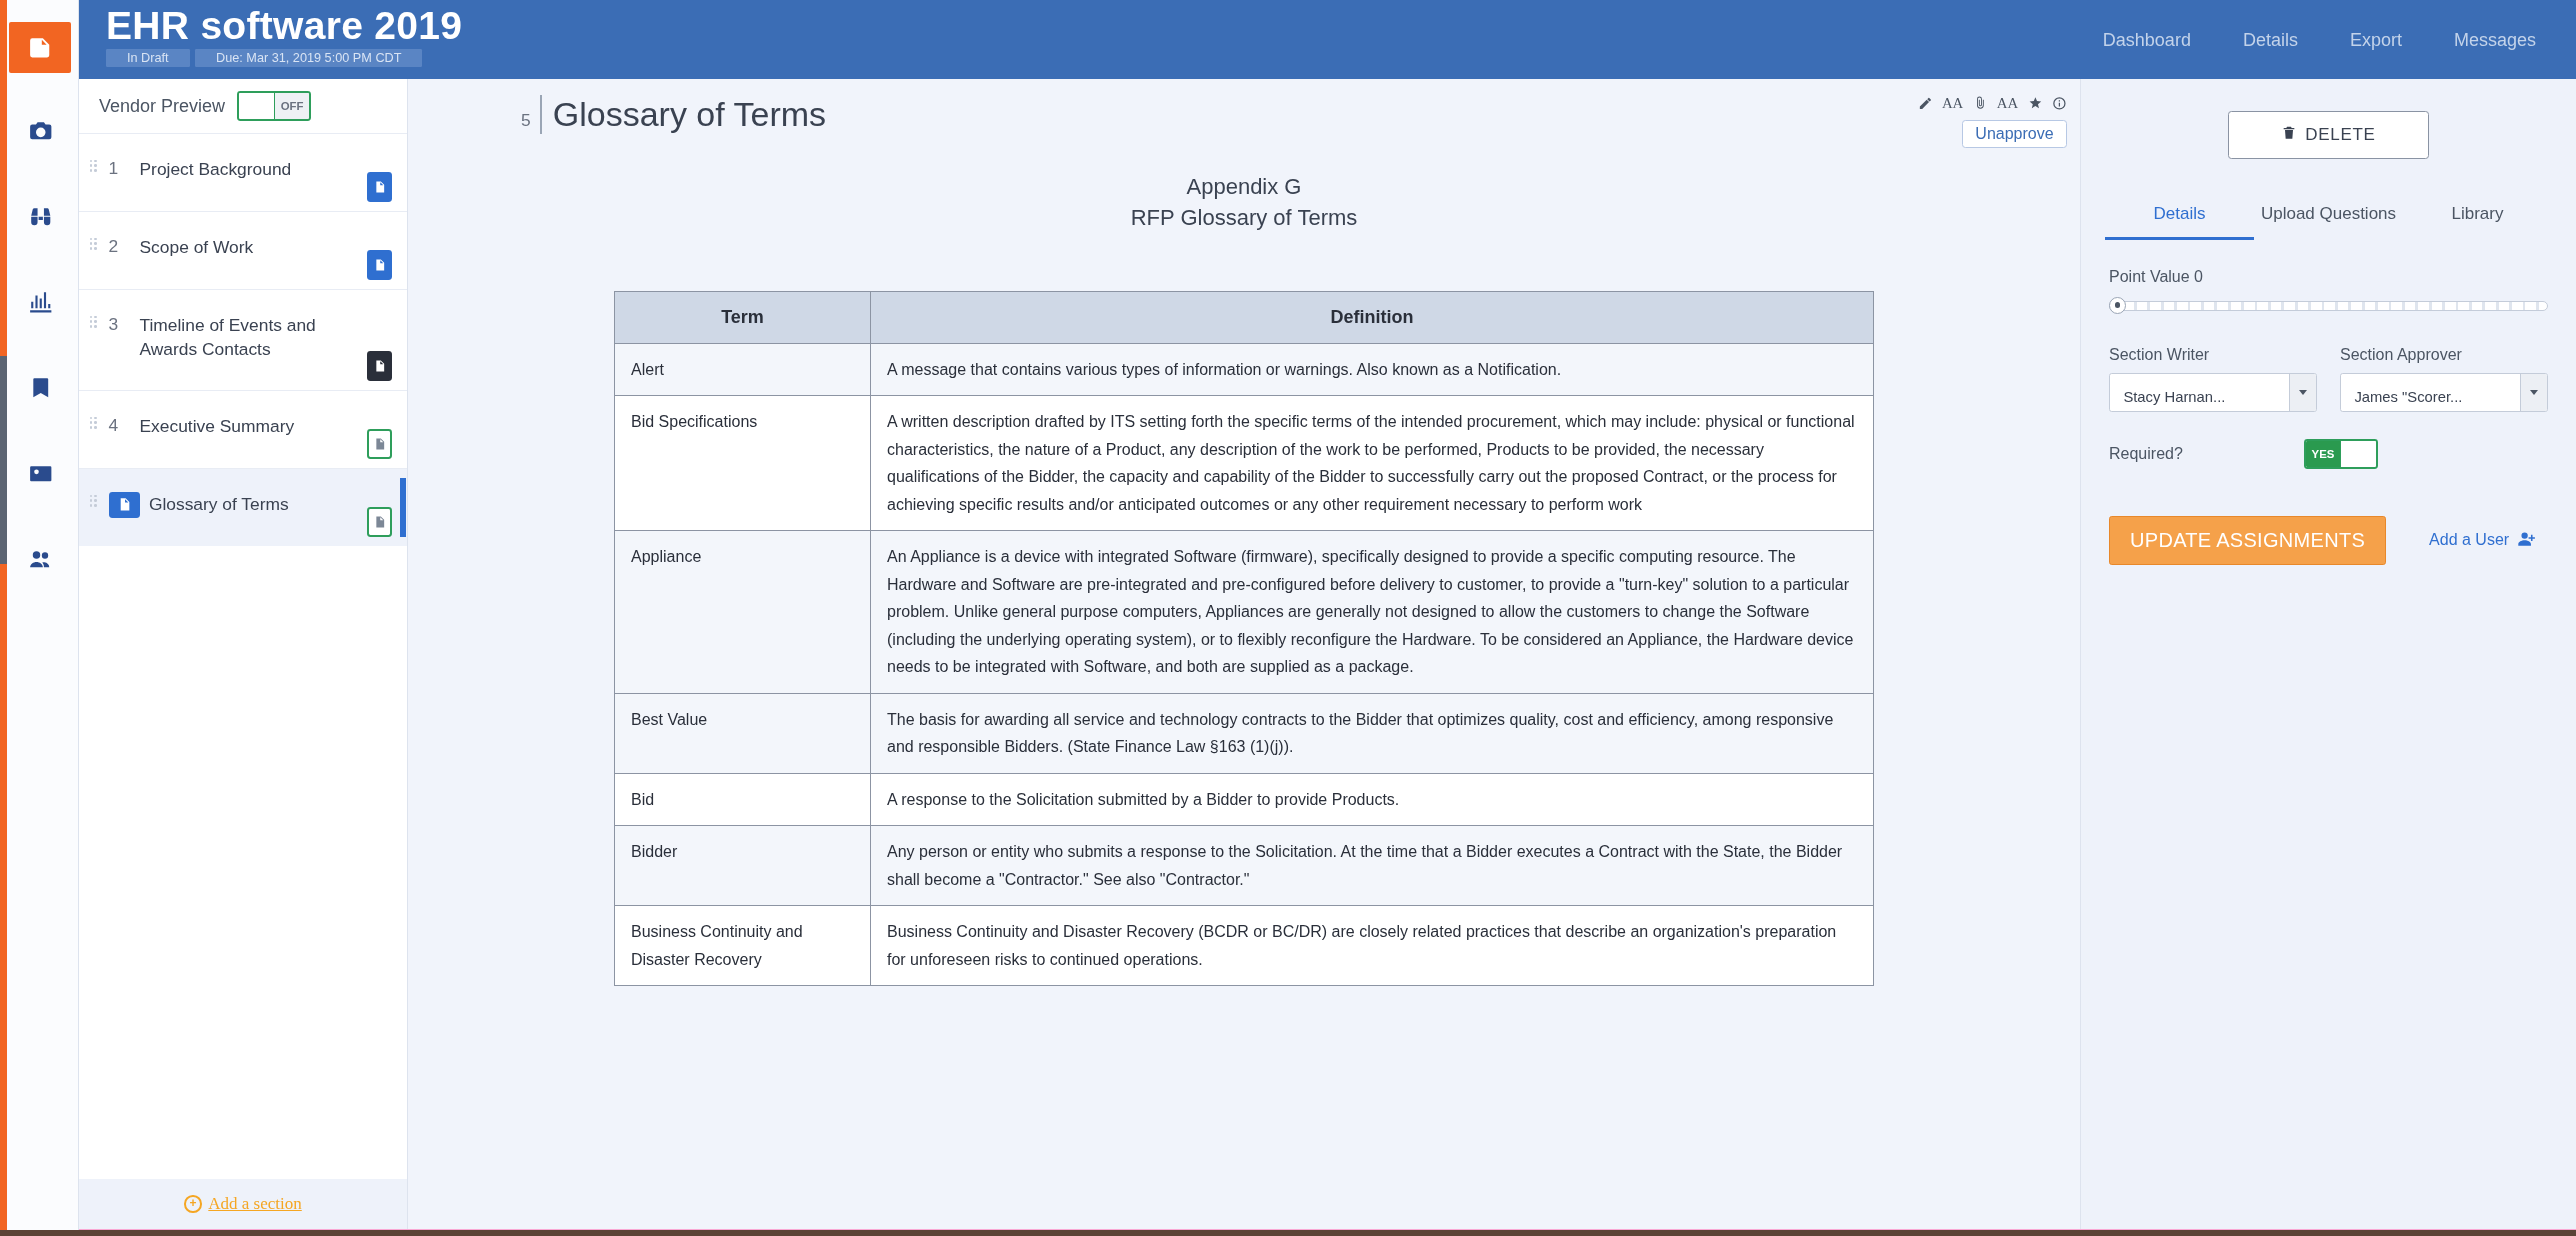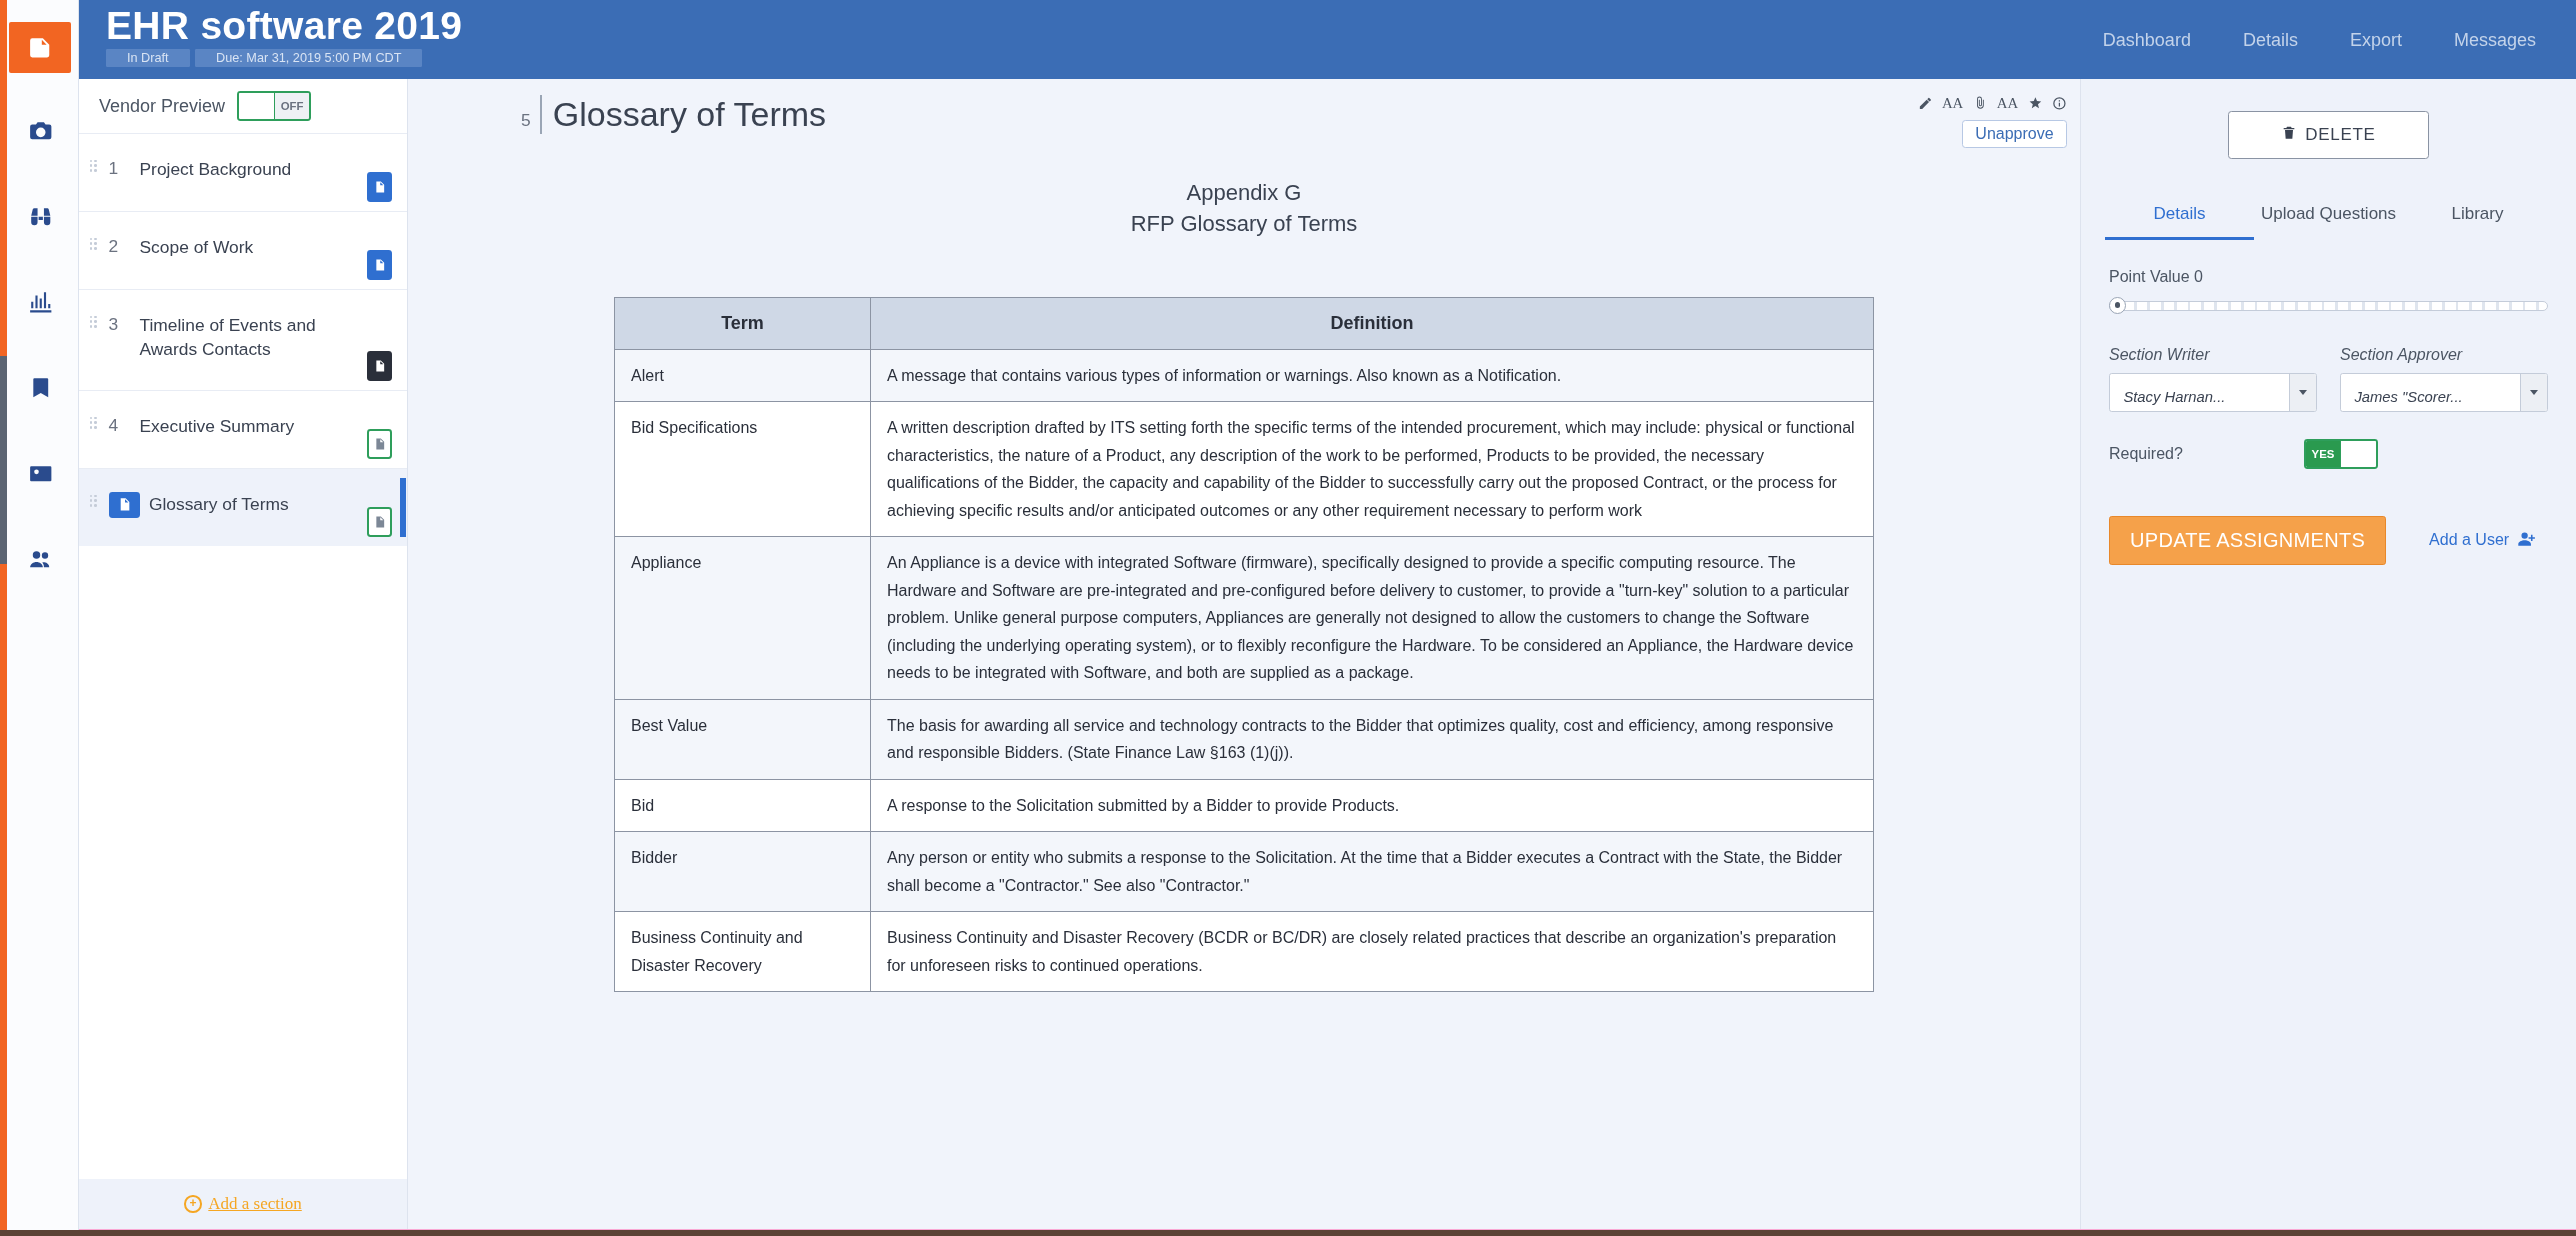--- a/index.html
+++ b/index.html
@@ -146,21 +146,21 @@
     line-height:39px;
   }
   #doc-tools { position:absolute; right:13.4px; top:16px; text-align:right; }
   #tool-icons { display:flex; gap:9.4px; justify-content:flex-end; align-items:center; }
   .tool-ico { font-size:14.8px; color:#4b5563; display:flex; align-items:center; gap:2px;font-family:Liberation Serif, serif; }
   .tool-ico svg { width:14.8px; height:14.8px; fill:#4b5563; }
   #unapprove {
     margin-top:8px; border:1.3px solid #b7c8e4; background:#ffffff; border-radius:3.4px;
     color:#3b6db5; font-size:16px; padding:4px 12px; display:inline-block;
   }
-  #appendix-head { text-align:center; margin-top:12px; }
+  #appendix-head { text-align:center; margin-top:6px; }
   #appendix-head div { font-size:22px; color:#3a4251; line-height:31px; }
   
   #glossary {
     margin:58px auto 0 auto; width:1260px; border-collapse:collapse;
     background:#ffffff; table-layout:fixed;
   }
   #glossary th, #glossary td {
     border:1.3px solid #8c94a3; vertical-align:top; padding:12px 16px;
   }
   #glossary th {
@@ -199,21 +199,21 @@
   }
   #slider .handle {
     position:absolute; left:0; top:0; width:17.4px; height:17.4px; border-radius:50%;
     background:#ffffff; border:1.3px solid #9aa5b5;
   }
   #slider .handle:after {
     content:""; position:absolute; left:4.7px; top:4.7px; width:5.4px; height:5.4px;
     background:#4b5563; border-radius:50%;
   }
   #assign-row { margin-top:32px; display:flex; gap:23px; }
-  .assign-col { flex:1;font-style:italic; }
+  .assign-col { flex:1; }
   .select-box {
     margin-top:9.4px; display:flex; height:39px; border:1.3px solid #c4ccd9;
     border-radius:2.7px; background:#ffffff; overflow:hidden;
   }
   .select-box .val {
     flex:1; display:flex; align-items:center; padding-left:13.4px;
     font-size:14.8px; color:#3a4251; white-space:nowrap; overflow:hidden;margin-top:8px;
   }
   .select-box .arrow {
     width:27px; background:#eceff4; border-left:1.3px solid #c4ccd9;

